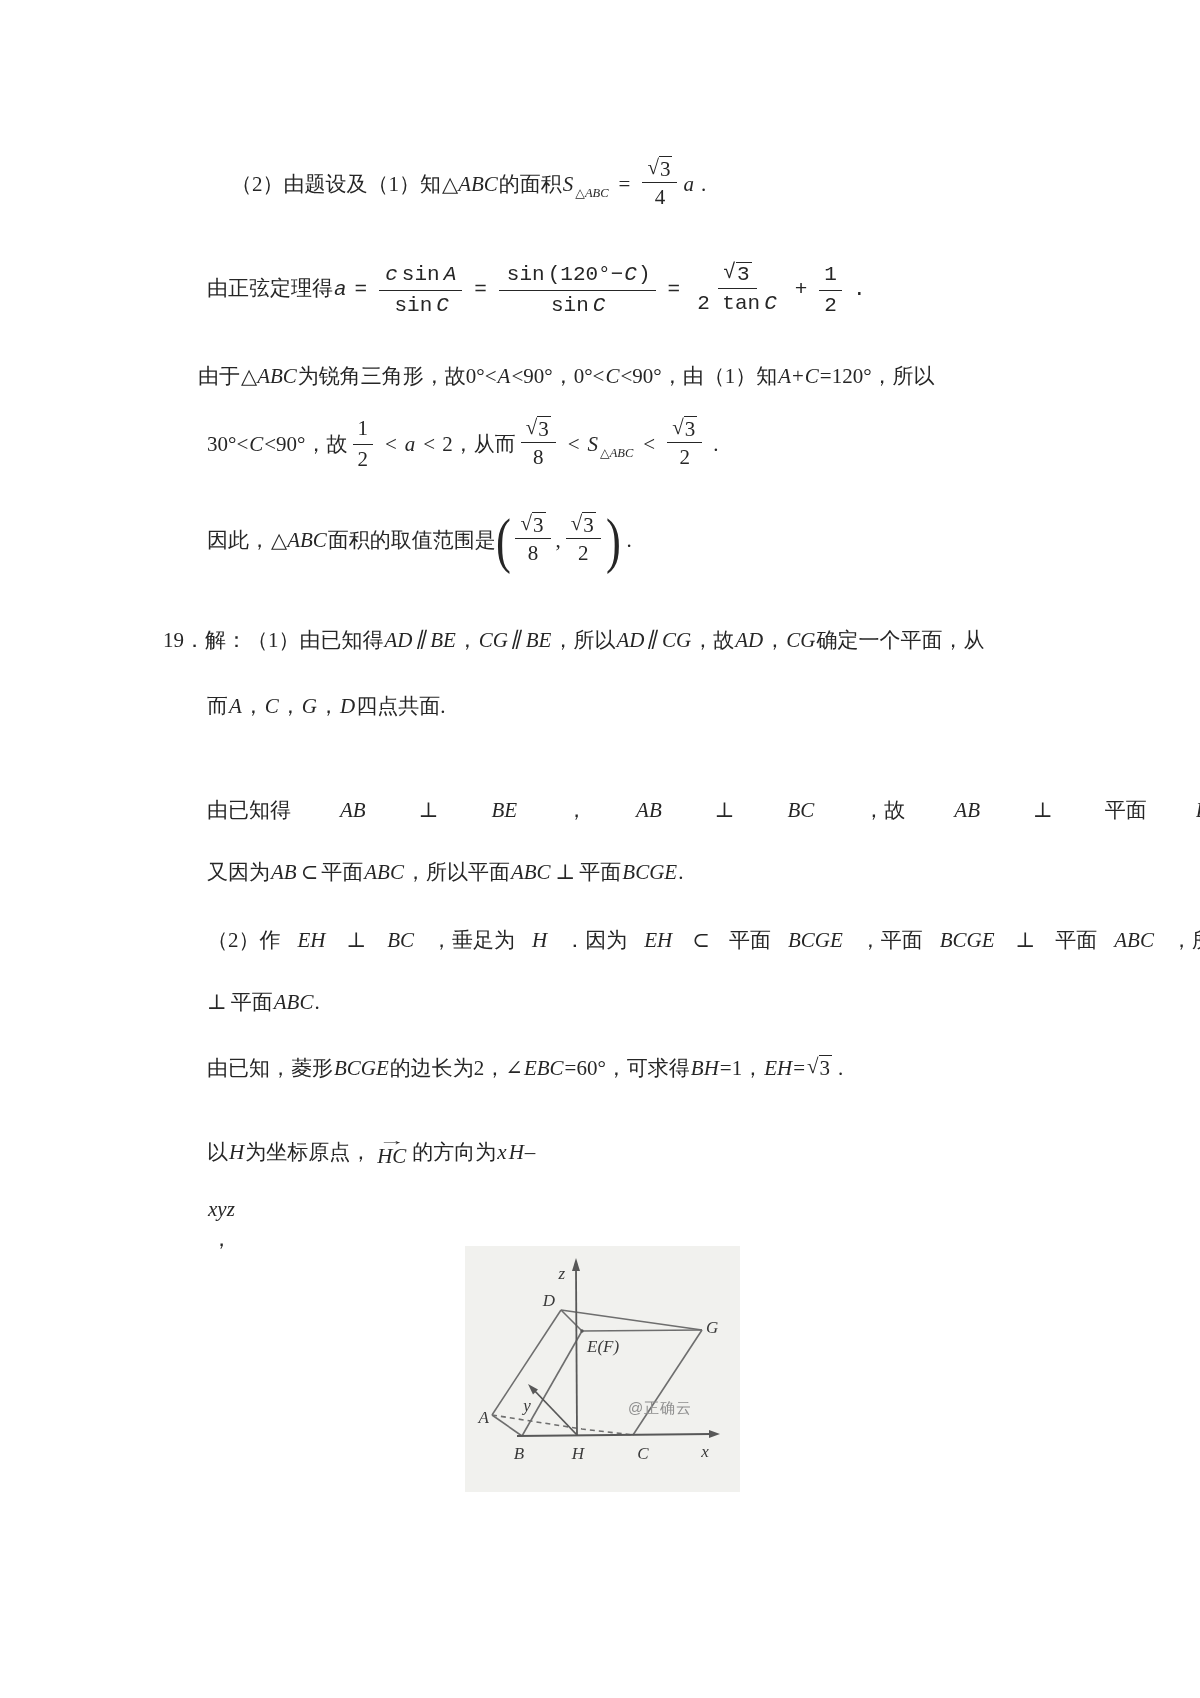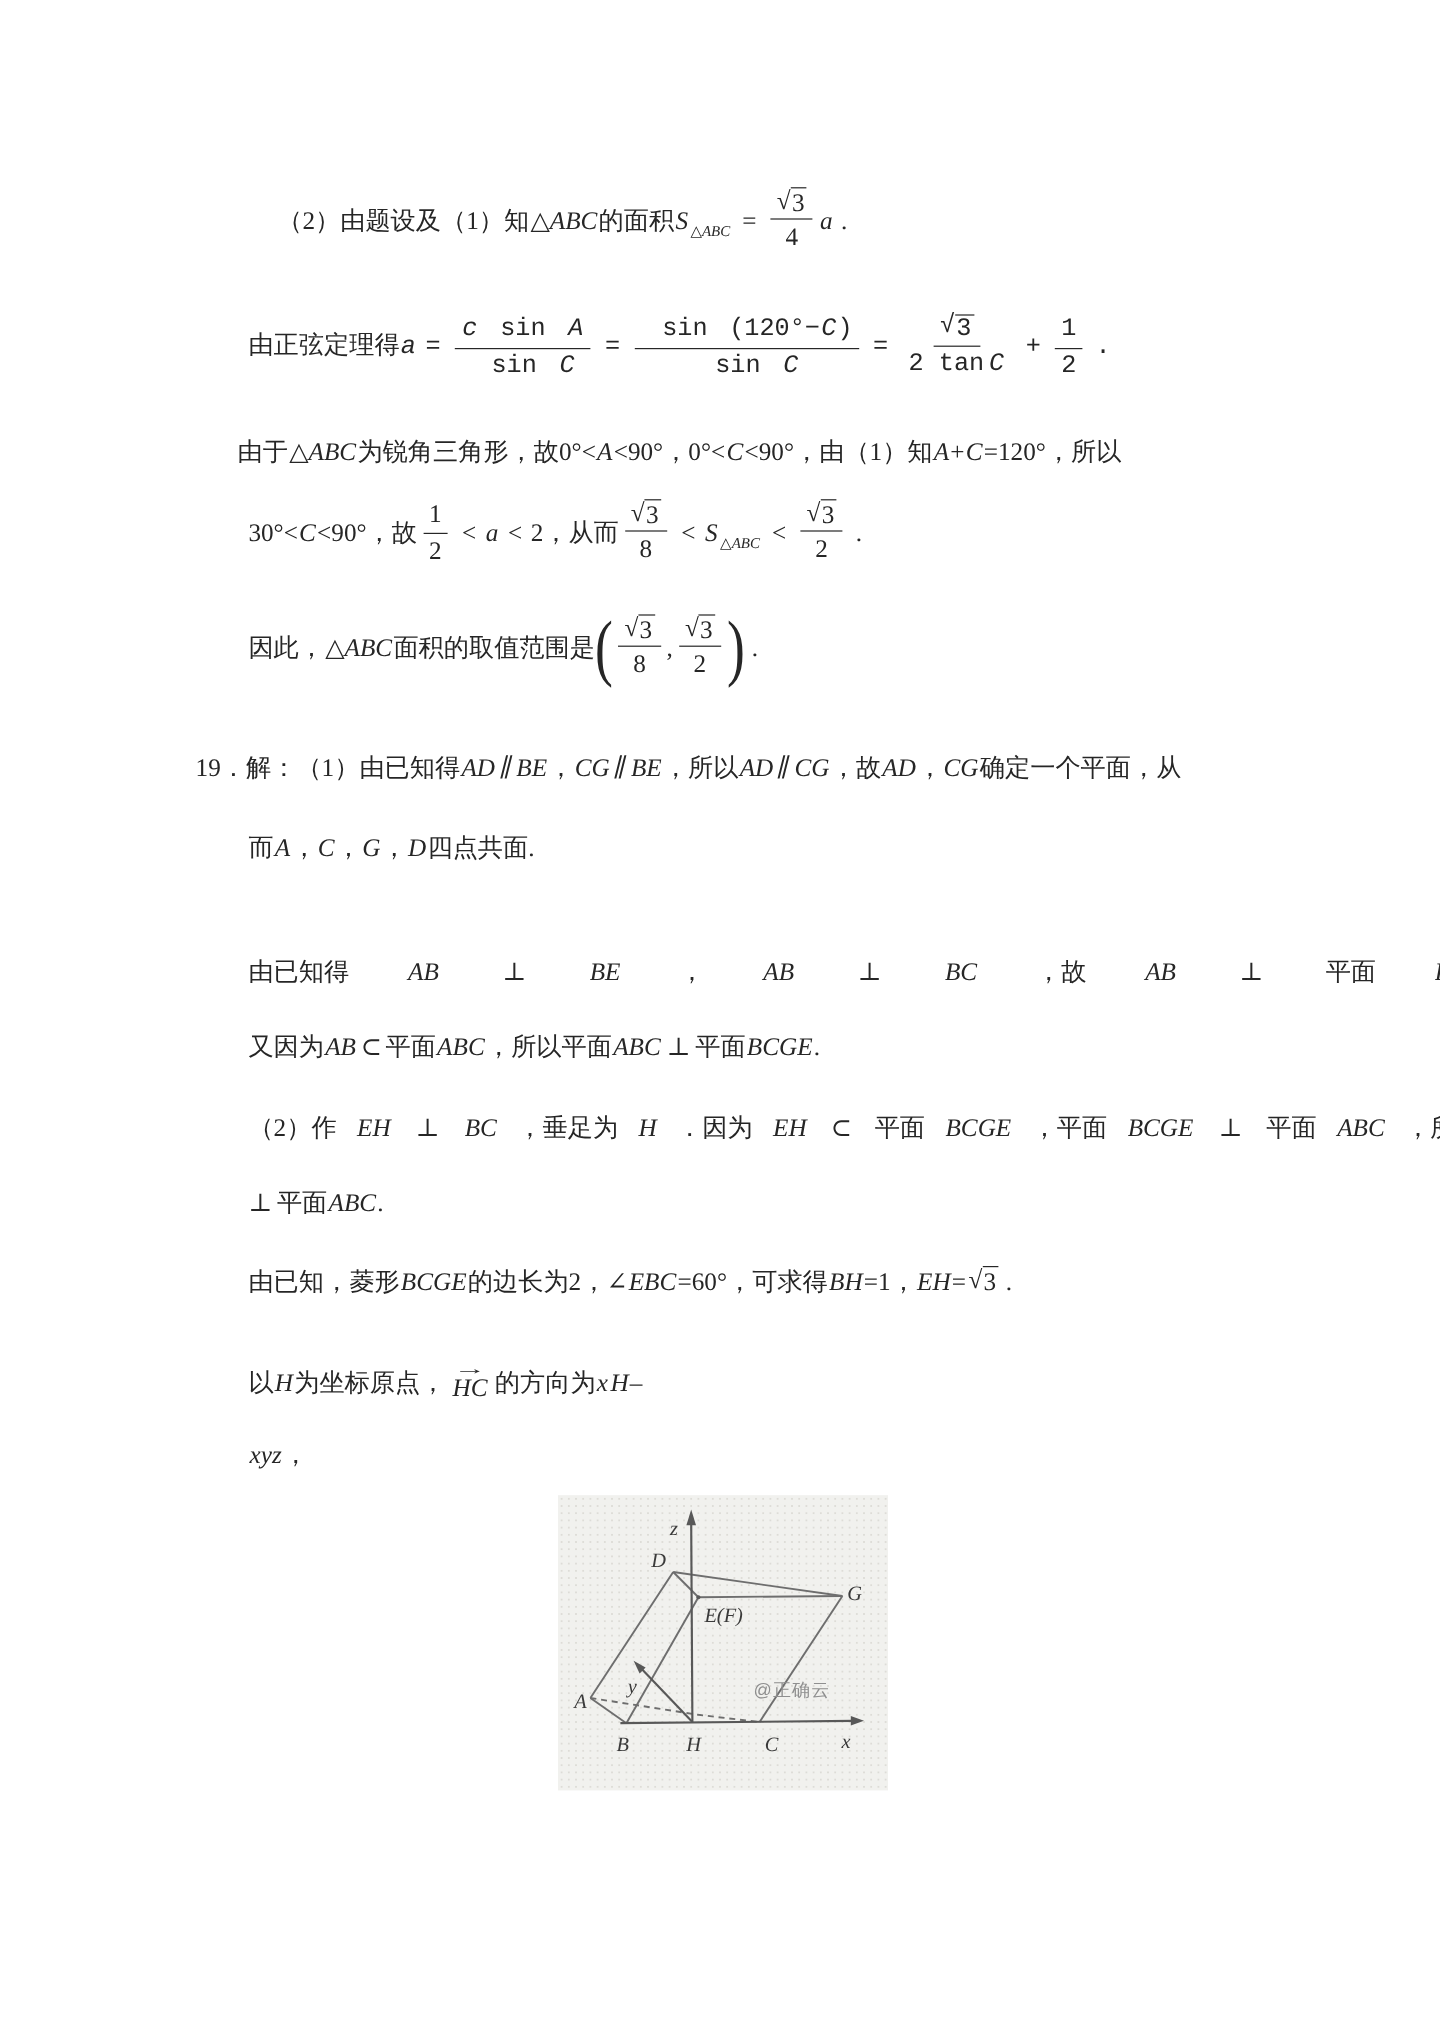--- a/index.html
+++ b/index.html
@@ -8,21 +8,21 @@
     font-family:"Liberation Serif","DejaVu Serif",serif;color:#262626;
     overflow:hidden;
   }
   .line{
     position:absolute;white-space:nowrap;display:flex;align-items:center;
     font-size:21px;line-height:1.45;color:#262626;
   }
   .cn{font-style:normal;}
   .it{font-style:italic;padding:0 1px;}
   .upr{font-style:normal;}
-  .fn{font-style:normal;margin:0 18px;}
+  .fn{font-style:normal;margin:0 3px;}
   .op{margin:0 7px;font-style:normal;}
   .dot{margin-left:6px;}
   .ssub{font-size:12.5px;font-style:italic;position:relative;top:9px;margin:0 3px 0 1px;letter-spacing:0;}
   .frac{display:inline-flex;flex-direction:column;align-items:center;margin:0 5px;line-height:1.3;}
   .frac .num{border-bottom:1.4px solid #262626;padding:0 5px 1px 5px;display:inline-flex;align-items:flex-end;justify-content:center;}
   .frac .den{padding:1px 5px 0 5px;display:inline-flex;justify-content:center;}
   .sqrt{display:inline-flex;align-items:flex-start;line-height:1.15;}
   .sqrt .sign{transform:translateY(-1px);font-style:normal;}
   .sqrt .rad{border-top:1.5px solid #262626;padding:0 2px 0 1px;font-style:normal;}
   .par{display:inline-block;transform:skewX(-14deg);margin:0 3px;font-style:normal;}
@@ -307,21 +307,21 @@
       <span class="cn">为坐标原点，</span>
     <span class="vec">
         <span class="ar">→</span>
         <span class="lb">HC</span>
       </span>
     <span class="cn">的方向为</span>
       <span class="it">x</span>
       <span class="it">H</span>
       <span class="cn">–</span>
   </div>
-  <div class="line" style="left:207px;top:1194px;height:36px;">
+  <div class="line" style="left:207px;top:1194px;height:36px;flex-direction:column;">
     <span class="it">xyz</span>
       <span class="cn">，</span>
   </div>
 
   <div class="figure">
     <svg width="275" height="246" viewBox="0 0 275 246">
       <g stroke="#6e6e6e" stroke-width="1.6" fill="none">
         <line x1="27" y1="169" x2="57" y2="190"></line>
         <line x1="27" y1="169" x2="96" y2="64"></line>
         <line x1="57" y1="190" x2="117" y2="85"></line>

